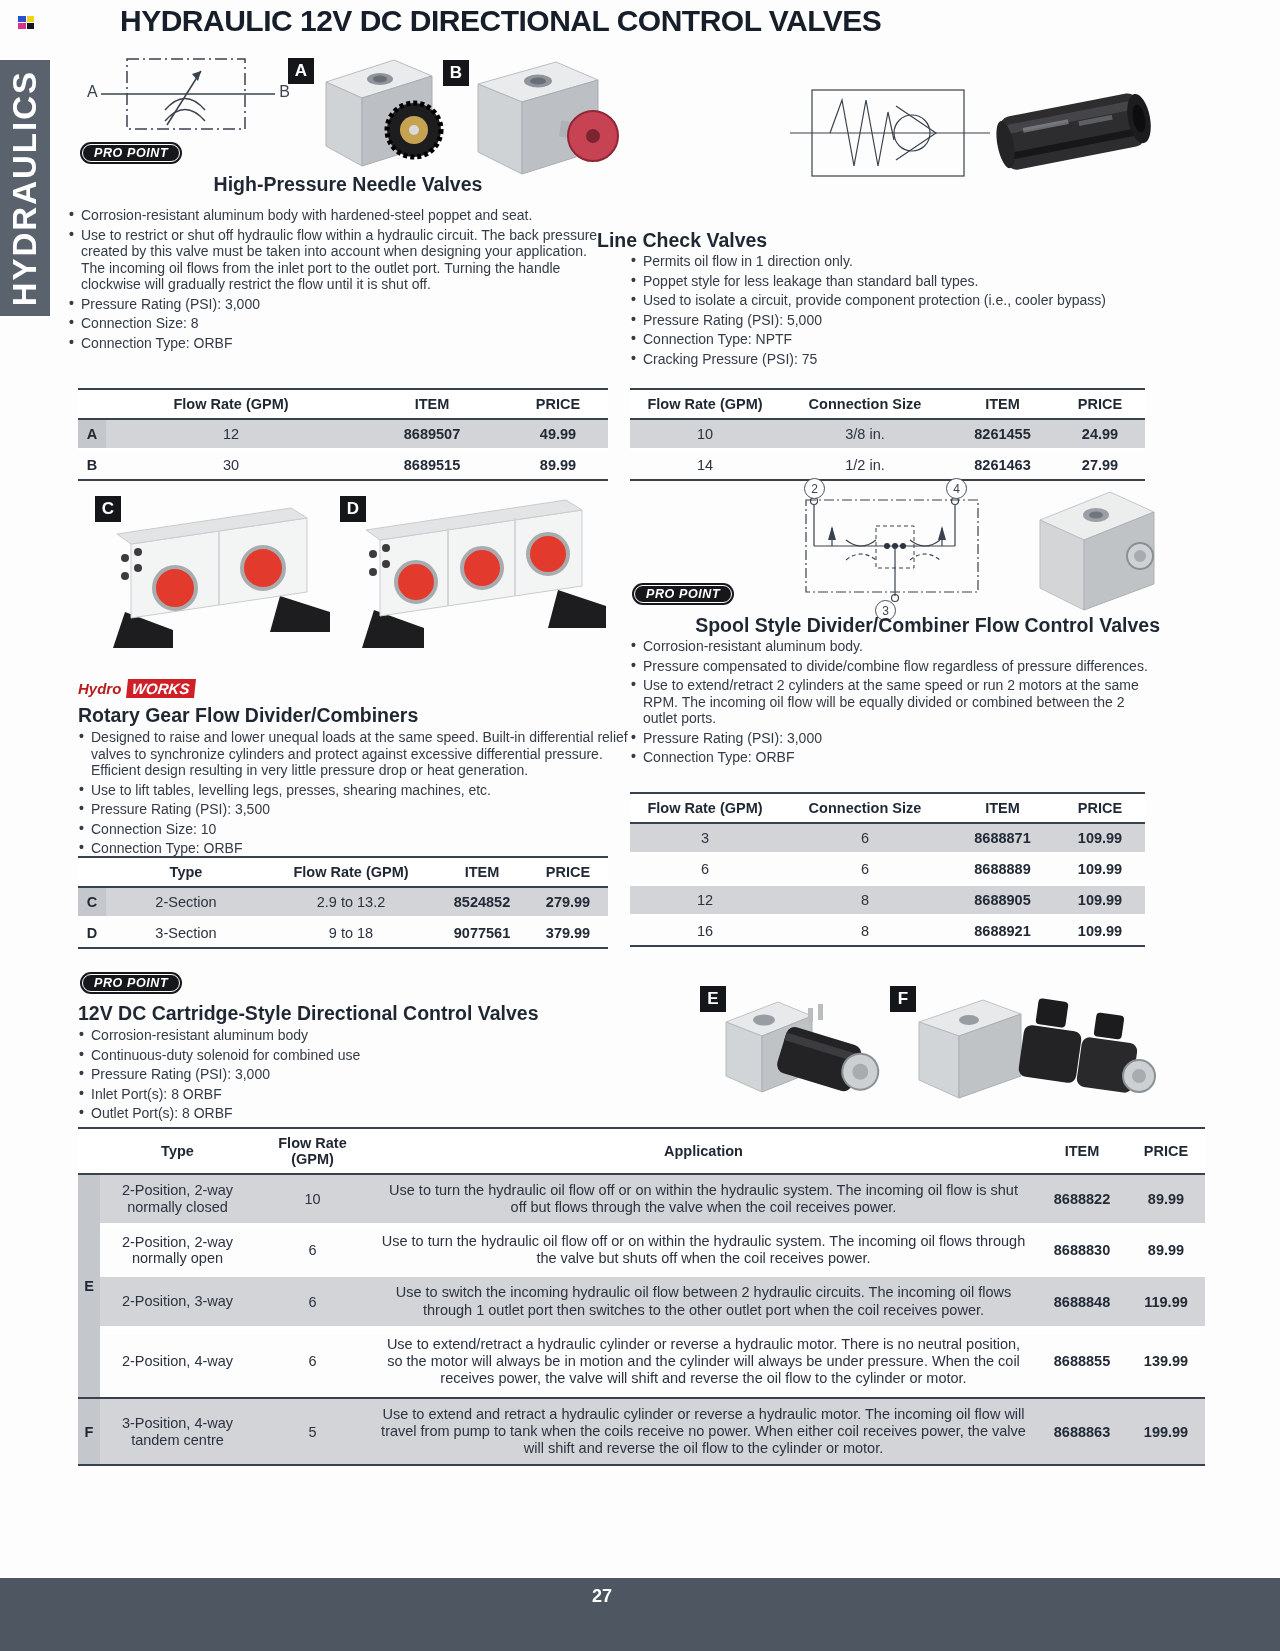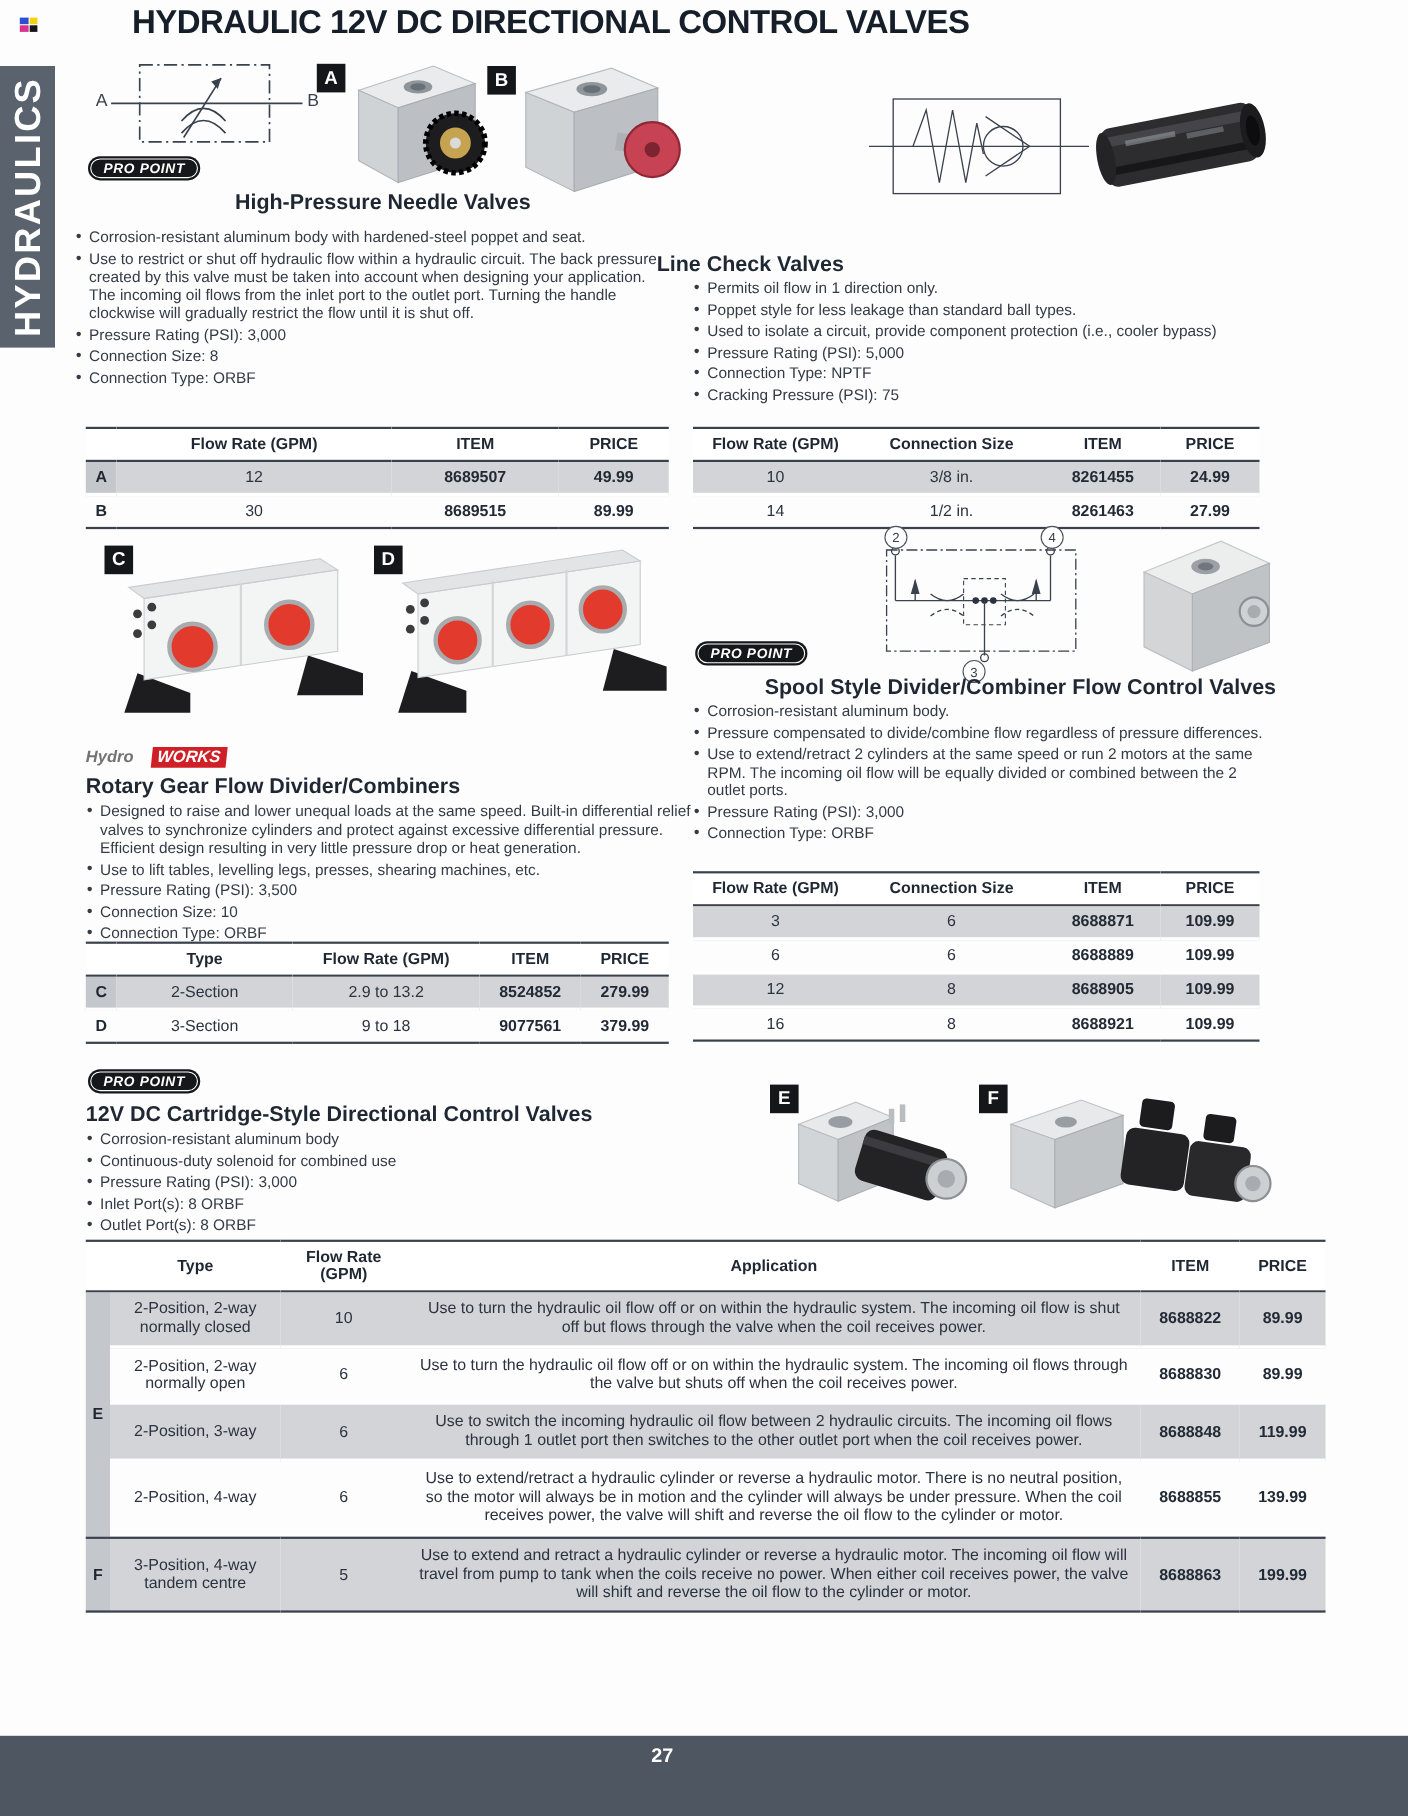--- a/index.html
+++ b/index.html
@@ -18,21 +18,21 @@
     display:flex;align-items:center;justify-content:center;}
   .sidebar span{writing-mode:vertical-rl;transform:rotate(180deg);color:#fff;
     font-size:33px;font-weight:800;letter-spacing:2px;}
 
   
   .propoint{position:absolute;background:#15171a;color:#fff;border-radius:14px;
     padding:4px 14px;font-size:12.5px;font-weight:800;font-style:italic;letter-spacing:.6px;}
   .propoint::after{content:"";position:absolute;inset:2px;border:1px solid #fff;border-radius:11px;}
   .hydroworks{position:absolute;display:inline-flex;align-items:stretch;font-style:italic;
     font-weight:800;font-size:15px;line-height:19px;}
-  .hydroworks .h1{color:#737373;padding-right:17px;}
+  .hydroworks .h1{color:#b91c1c;padding-right:6px;}
   .hydroworks .h2{background:#cf2027;color:#fff;padding:0 5px;transform:skewX(-6deg);}
 
   .marker{position:absolute;width:26px;height:26px;background:#141619;color:#fff;
     display:flex;align-items:center;justify-content:center;font-weight:700;font-size:17px;z-index:5;}
 
   h2{position:absolute;margin:0;font-size:19.5px;font-weight:800;color:#1f2733;}
 
   ul.bullets{position:absolute;list-style:none;margin:0;padding:0;font-size:14px;line-height:1.18;color:#333b46;}
   ul.bullets li{position:relative;padding-left:13px;margin-bottom:3px;}
   ul.bullets li::before{content:"\2022";position:absolute;left:1px;top:-1px;font-weight:700;}

